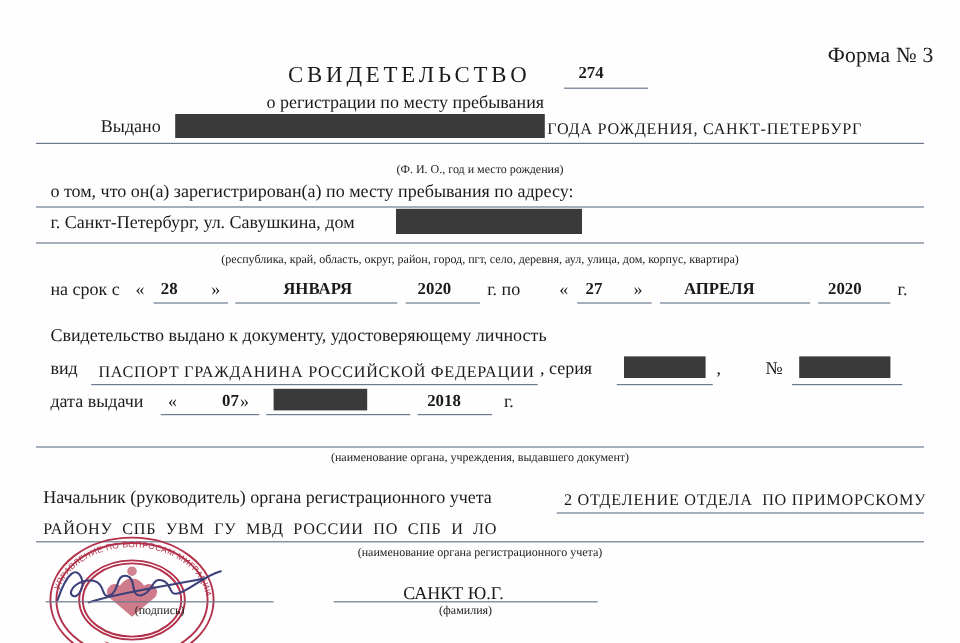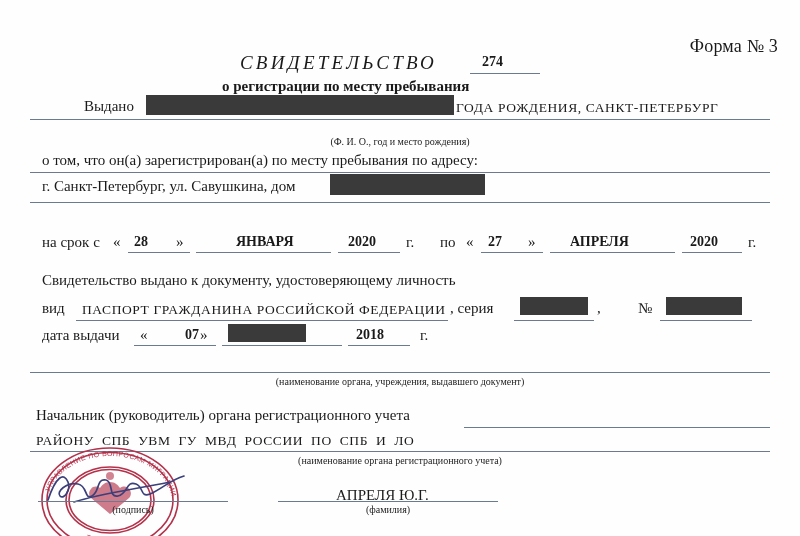--- a/index.html
+++ b/index.html
@@ -39,21 +39,20 @@
   }
   .form-no {
     font-size: 18px;
     letter-spacing: 0.2px;
     margin-top: 14px;
   }
   .title-main {
     font-size: 19px;
     letter-spacing: 3.2px;
     font-weight: 400;
-    font-style: italic;
   }
   .title-sub {
     font-size: 15px;
   }
   .body-txt {
     font-size: 15px;
   }
   .caps-sp {
     font-size: 13.5px;
     letter-spacing: 0.6px;
@@ -84,51 +83,52 @@
 <body>
 
 <div id="doc">
 
   <div class="txt form-no" style="right:22px; top:22px;">Форма № 3</div>
 
   <div class="txt title-main" style="left:240px; top:52px;">СВИДЕТЕЛЬСТВО</div>
   <div class="txt hand" style="left:482px; top:54px;">274</div>
   <div class="rule" style="left:470px; top:73px; width:70px;"></div>
 
-  <div class="txt title-sub" style="left:222px; top:78px;font-weight:bold;">о регистрации по месту пребывания</div>
+  <div class="txt title-sub" style="left:222px; top:78px;">о регистрации по месту пребывания</div>
 
   <div class="txt body-txt" style="left:84px; top:98px;">Выдано</div>
   <div class="redact" style="left:146px; top:95px; width:308px; height:20px;"></div>
   <div class="txt caps-sp" style="left:456px; top:100px;">ГОДА РОЖДЕНИЯ, САНКТ-ПЕТЕРБУРГ</div>
   <div class="rule" style="left:30px; top:119px; width:740px;"></div>
 
   <div class="txt small" style="left:230px; top:136px; width:340px;">(Ф. И. О., год и место рождения)</div>
 
   <div class="txt body-txt" style="left:42px; top:152px;">о том, что он(а) зарегистрирован(а) по месту пребывания по адресу:</div>
   <div class="rule" style="left:30px; top:172px; width:740px;"></div>
 
   <div class="txt body-txt" style="left:42px; top:178px;">г. Санкт-Петербург, ул. Савушкина, дом</div>
   <div class="redact" style="left:330px; top:174px; width:155px; height:21px;"></div>
   <div class="rule" style="left:30px; top:202px; width:740px;"></div>
 
+  <div class="txt small" style="left:140px; top:211px; width:520px;">(республика, край, область, округ, район, город, пгт, село, деревня, аул, улица, дом, корпус, квартира)</div>
 
   <div class="txt body-txt" style="left:42px; top:234px;">на срок с</div>
   <div class="txt body-txt" style="left:113px; top:234px;">«</div>
   <div class="txt hand" style="left:134px; top:234px;">28</div>
   <div class="txt body-txt" style="left:176px; top:234px;">»</div>
   <div class="rule" style="left:128px; top:252px; width:62px;"></div>
 
   <div class="txt hand" style="left:216px; top:234px;margin-left:20px;">ЯНВАРЯ</div>
   <div class="rule" style="left:196px; top:252px; width:135px;"></div>
 
   <div class="txt hand" style="left:348px; top:234px;">2020</div>
   <div class="rule" style="left:338px; top:252px; width:62px;"></div>
   <div class="txt body-txt" style="left:406px; top:234px;">г.</div>
 
-  <div class="txt body-txt" style="left:440px; top:234px;text-align:center;">по</div>
+  <div class="txt body-txt" style="left:418px; top:234px;text-align:center;">по</div>
   <div class="txt body-txt" style="left:466px; top:234px;">«</div>
   <div class="txt hand" style="left:488px; top:234px;">27</div>
   <div class="txt body-txt" style="left:528px; top:234px;">»</div>
   <div class="rule" style="left:481px; top:252px; width:62px;"></div>
 
   <div class="txt hand" style="left:570px; top:234px;">АПРЕЛЯ</div>
   <div class="rule" style="left:550px; top:252px; width:125px;"></div>
 
   <div class="txt hand" style="left:690px; top:234px;">2020</div>
   <div class="rule" style="left:682px; top:252px; width:60px;"></div>
@@ -157,20 +157,21 @@
   <div class="rule" style="left:222px; top:345px; width:120px;"></div>
 
   <div class="txt hand" style="left:356px; top:327px;">2018</div>
   <div class="rule" style="left:348px; top:345px; width:62px;"></div>
   <div class="txt body-txt" style="left:420px; top:327px;">г.</div>
 
   <div class="rule" style="left:30px; top:372px; width:740px;"></div>
   <div class="txt small" style="left:190px; top:376px; width:420px;">(наименование органа, учреждения, выдавшего документ)</div>
 
   <div class="txt body-txt" style="left:36px; top:407px;">Начальник (руководитель) органа регистрационного учета</div>
+  <div class="txt caps-sp" style="left:470px; top:409px;">2 ОТДЕЛЕНИЕ ОТДЕЛА  ПО ПРИМОРСКОМУ</div>
   <div class="rule" style="left:464px; top:427px; width:306px;"></div>
 
   <div class="txt caps-sp" style="left:36px; top:433px;">РАЙОНУ  СПБ  УВМ  ГУ  МВД  РОССИИ  ПО  СПБ  И  ЛО</div>
   <div class="rule" style="left:30px; top:451px; width:740px;"></div>
   <div class="txt small" style="left:230px; top:455px; width:340px;">(наименование органа регистрационного учета)</div>
 
   <div id="stamp">
     <svg width="160" height="108" viewBox="0 0 160 108" xmlns="http://www.w3.org/2000/svg">
       <g stroke="#b3314a" fill="none" stroke-width="1.6">
         <ellipse cx="80" cy="54" rx="68" ry="52"></ellipse>
@@ -200,17 +201,17 @@
       <g stroke="#3b3f7a" fill="none" stroke-width="1.7" stroke-linecap="round">
         <path d="M4 34 C12 10, 20 6, 24 16 C27 24, 20 34, 16 30 C12 26, 22 16, 34 18 C44 20, 40 34, 48 30 C56 26, 52 12, 62 14 C70 16, 64 32, 74 30 C84 28, 82 14, 92 18 C100 21, 96 32, 106 28 C118 23, 126 14, 140 10"></path>
         <path d="M30 36 C54 28, 86 24, 126 16"></path>
       </g>
     </svg>
   </div>
 
   <div class="rule" style="left:38px; top:501px; width:190px;"></div>
   <div class="txt small" style="left:98px; top:504px; width:70px;">(подпись)</div>
 
-  <div class="txt body-txt" style="left:336px; top:487px;">АПРЕЛЯ Ю.Г.</div>
+  <div class="txt body-txt" style="left:336px; top:487px;">САНКТ Ю.Г.</div>
   <div class="rule" style="left:278px; top:501px; width:220px;"></div>
   <div class="txt small" style="left:348px; top:504px; width:80px;">(фамилия)</div>
 
 </div>
 
 </body></html>

